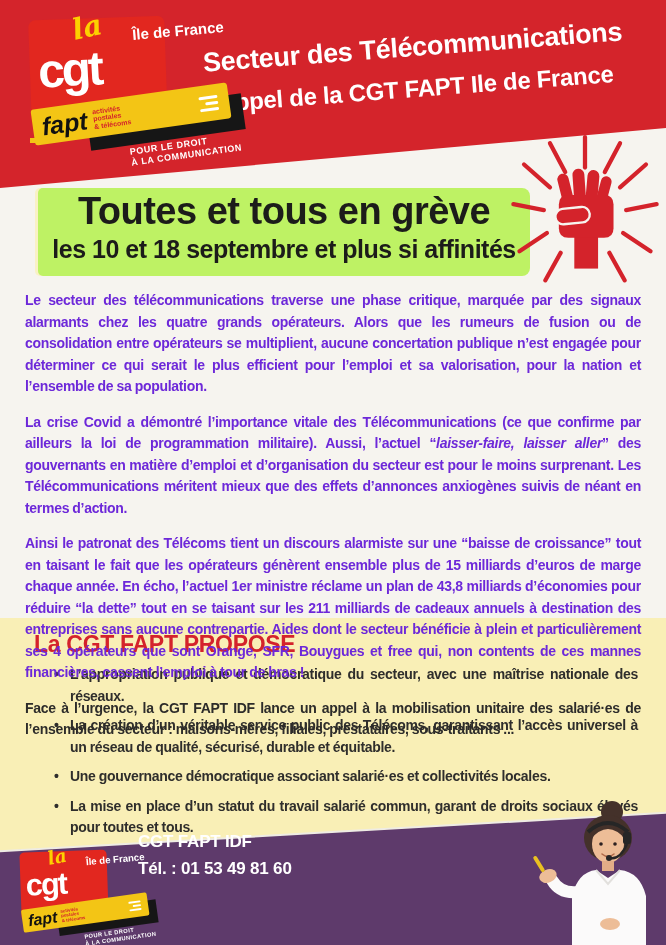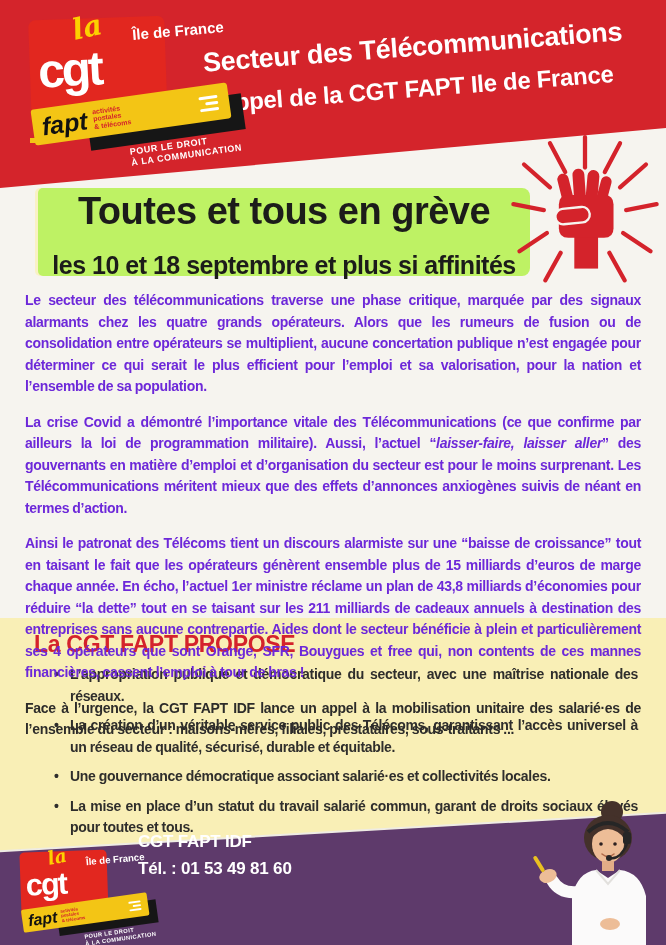--- a/index.html
+++ b/index.html
@@ -44,21 +44,21 @@
   .px3 { left:4px; top:128px; width:5px; height:5px; }
 
   .header-logo { position:absolute; left:26px; top:10px; z-index:3; }
   .footer-logo { position:absolute; left:18px; top:846px; transform:scale(0.64); transform-origin:top left; z-index:6; }
 
   
   .strike-band { position:absolute; left:38px; top:188px; width:492px; height:88px; background:#bef264;
                  border-radius:5px 8px 8px 5px; z-index:2; text-align:center; color:#1c1c1a;
                  box-shadow:-3px 0 0 #f9f1c5; }
   .strike1 { font-size:38px; font-weight:bold; margin-top:2px; letter-spacing:-0.5px; }
-  .strike2 { font-size:25px; font-weight:bold; margin-top:18px; letter-spacing:-0.5px; }
+  .strike2 { font-size:25px; font-weight:bold; margin-top:2px; letter-spacing:-0.5px; }
 
   .fist { position:absolute; left:508px; top:134px; width:154px; height:160px; z-index:2; }
 
   
   .content { position:absolute; left:25px; top:290px; width:616px; z-index:2; }
   .content p { font-size:14px; line-height:21.5px; letter-spacing:-0.3px; word-spacing:-0.4px;
                color:#6d28d9; text-align:justify; margin-bottom:14px;font-weight:bold; }
   .content p.call { font-weight:bold; color:#2d2c2a; margin-bottom:0; }
   .italic { font-style:italic; }
 

